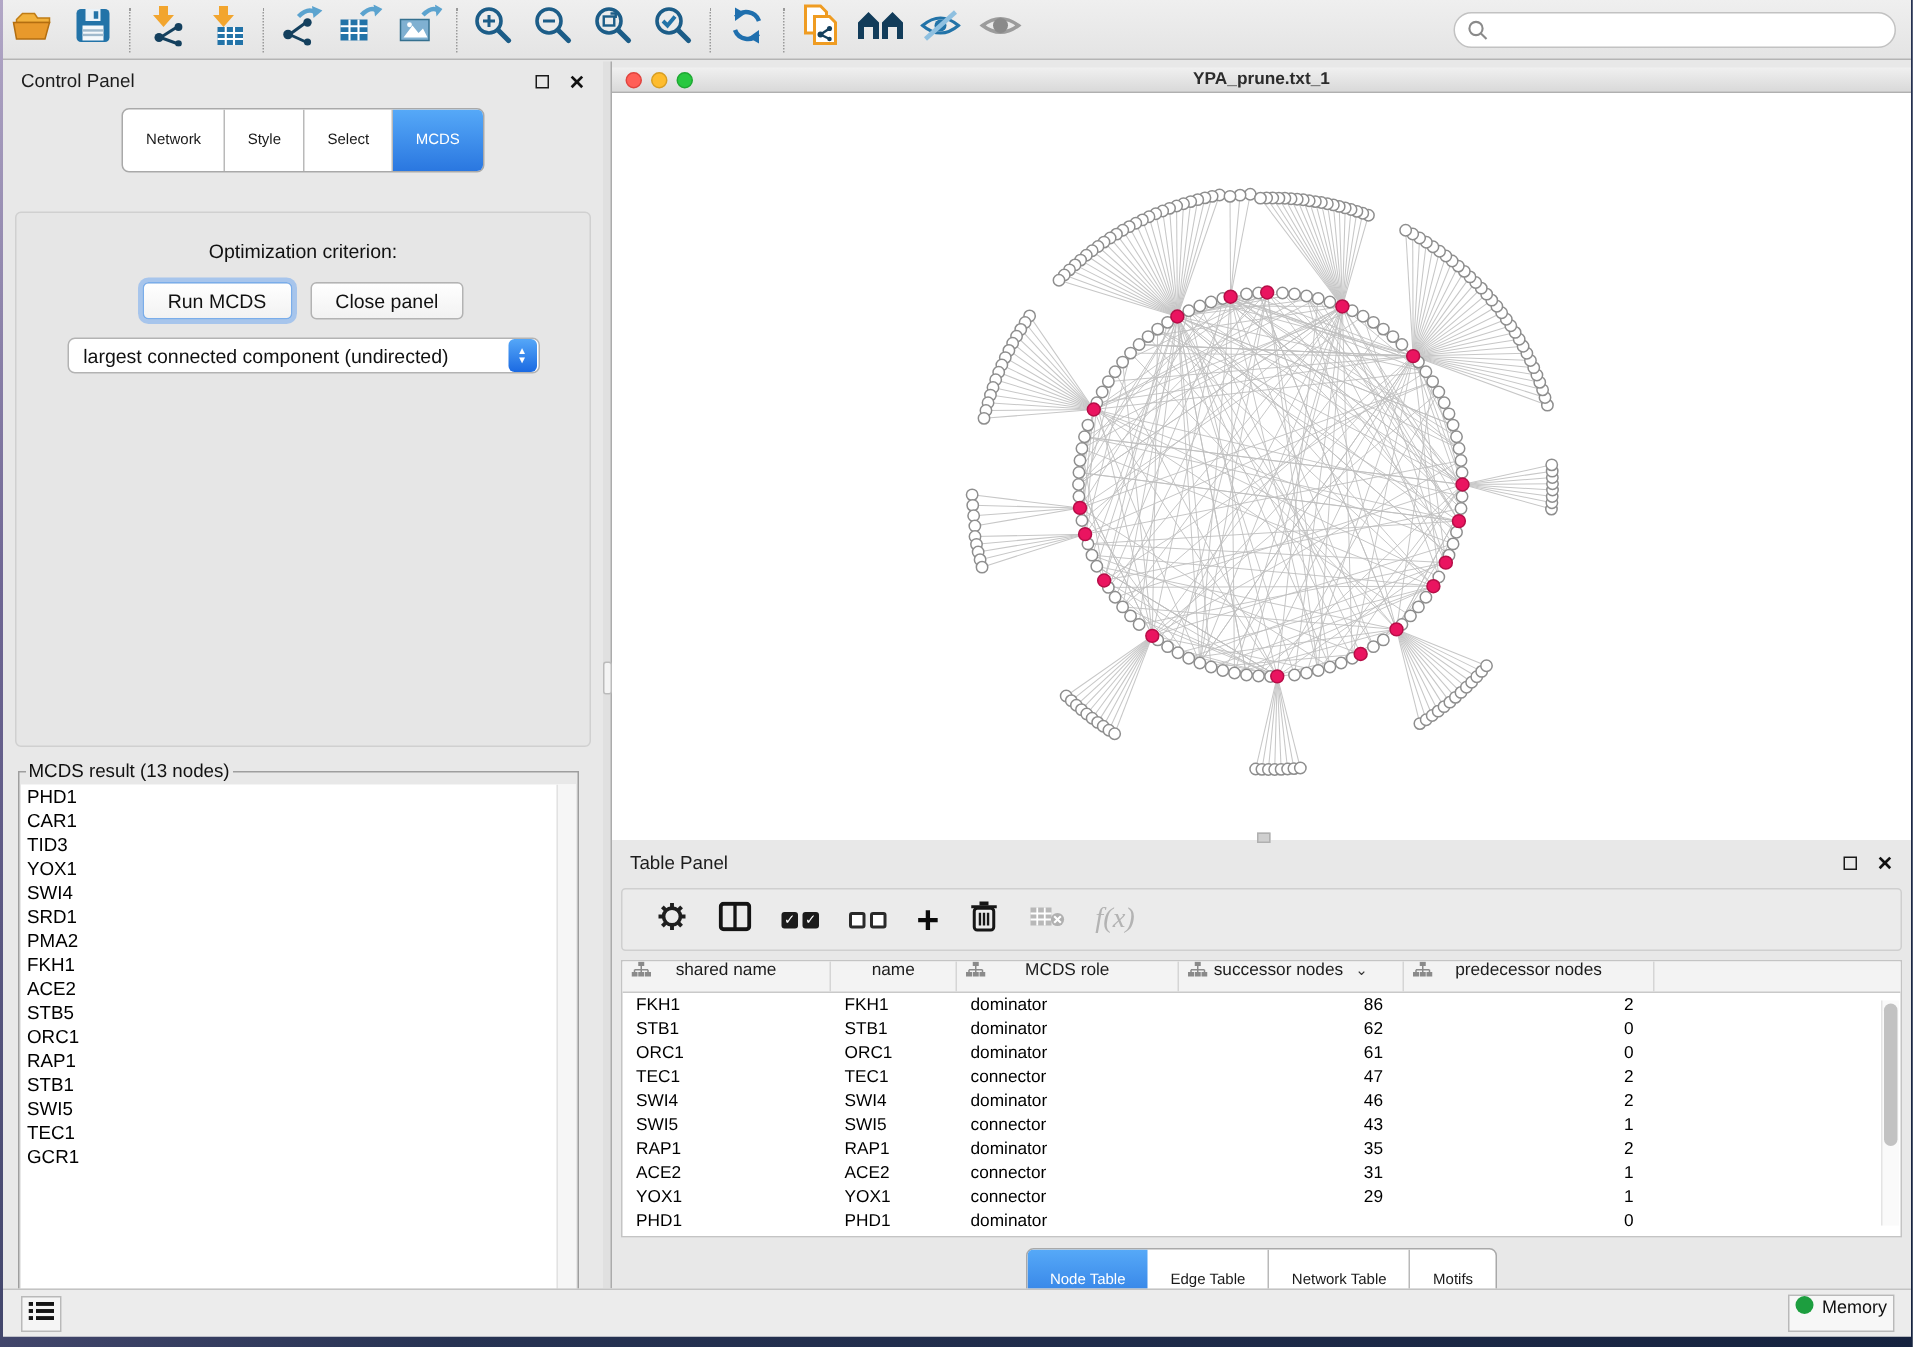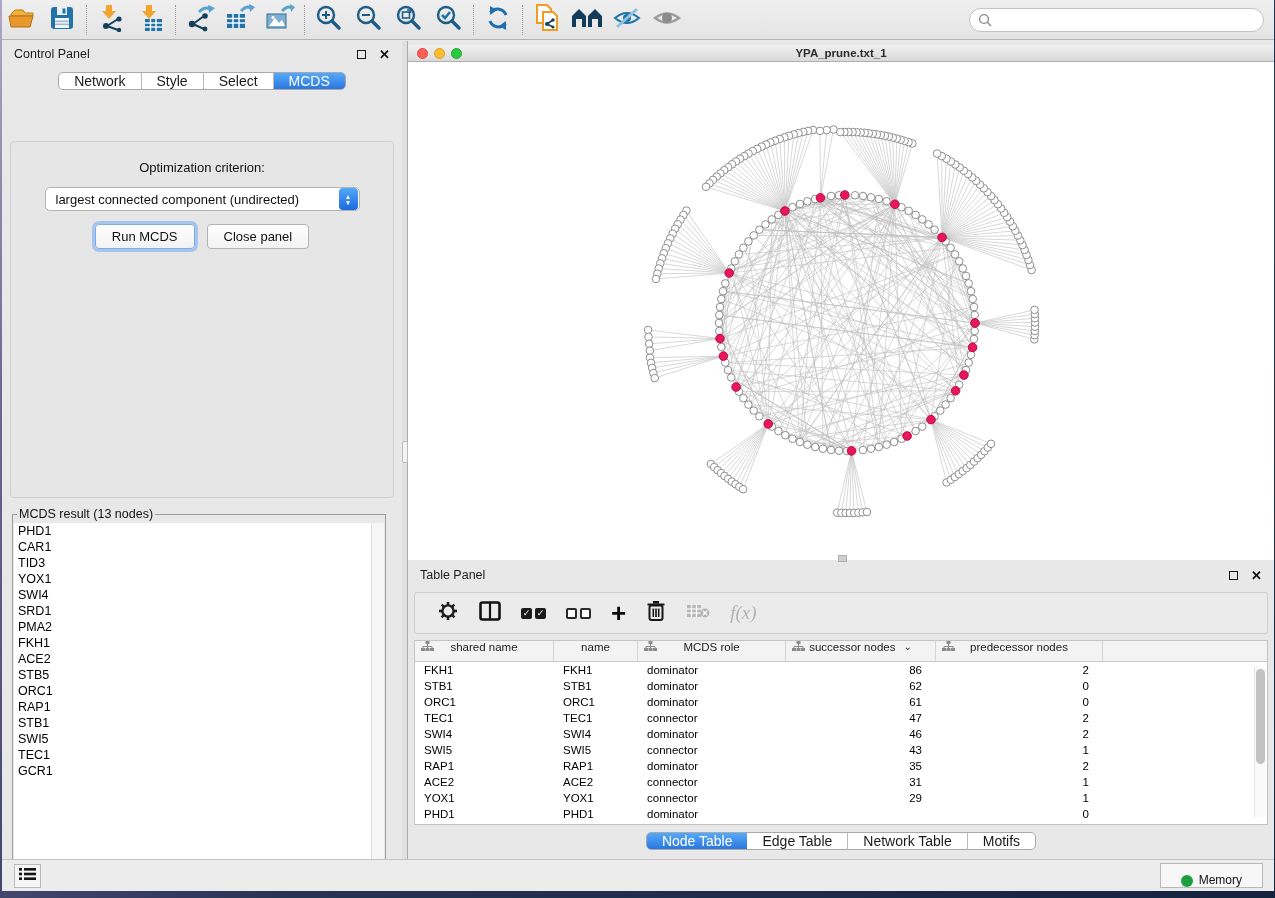--- a/index.html
+++ b/index.html
@@ -22,21 +22,21 @@
 
   
   #control-panel { position:absolute; left:0; top:41px; width:400px; bottom:32px; background:#e8e8e8; }
   .panel-head { height:26px; display:flex; align-items:center; padding:0 12px; }
   .panel-title { font-size:12.5px; color:#1c1c1c; }
   .panel-head .spacer { flex:1; }
   .float-box { width:9px; height:9px; border:1.5px solid #1a1a1a; margin-right:13px; }
   .close-x { font-size:13px; font-weight:bold; color:#111; line-height:1; }
 
   .seg { display:flex; background:#fff; border:1px solid #a9a9a9; border-radius:5px; overflow:hidden; }
-  .seg-btn { font-size:14px; color:#1a1a1a; padding:0 15px; border-right:1px solid #b9b9b9; }
+  .seg-btn { font-size:10px; color:#1a1a1a; padding:15px 15px; border-right:1px solid #b9b9b9; }
   .seg-btn:last-child { border-right:none; }
   .seg-btn.sel { background:linear-gradient(#56a9f8,#2a77e0); color:#fff; border-right:none; }
   #control-tabs-row { display:flex; justify-content:center; margin-top:5px; }
 
   #mcds-panel { position:absolute; left:8px; right:8px; top:100px; height:357px;
     background:#e6e6e6; border:1px solid #d0d0d0; border-radius:4px; }
   #opt-label { text-align:center; font-size:13px; color:#111; margin-top:18px; }
   #criterion-select { margin:12px auto 0; width:315px; height:24px; background:#fff;
     border:1px solid #b3b3b3; border-radius:5px; display:flex; align-items:center; }
   #criterion-value { flex:1; font-size:13px; color:#111; padding-left:10px; white-space:nowrap; }
@@ -101,21 +101,21 @@
   #table-vscroll { position:absolute; right:1px; top:26px; width:12px; height:150px; background:#fafafa; border-left:1px solid #e4e4e4; }
   #table-vscroll .thumb { position:absolute; left:1px; right:1px; top:2px; height:95px; background:#c2c2c2; border-radius:6px; }
 
   #table-tabs-row { position:absolute; left:0; right:0; top:270px; display:flex; justify-content:center; }
 
   
   #status-bar { position:absolute; left:0; right:0; bottom:0; height:32px; background:#ececec; border-top:1px solid #c3c3c3; }
   #list-btn { position:absolute; left:12px; top:4px; width:27px; height:24px; background:#f5f5f5;
     border:1px solid #b9b9b9; display:flex; align-items:center; justify-content:center; }
   #memory-btn { position:absolute; right:11px; top:3px; height:25px; background:#f7f7f7;
-    border:1px solid #b9b9b9; display:flex; align-items:flex-end; gap:6px; padding:0 20px; font-size:12px; color:#111; }
+    border:1px solid #b9b9b9; display:flex; align-items:flex-start; gap:6px; padding:0 4px; font-size:12px; color:#111; }
   #memory-dot { width:12px; height:12px; border-radius:50%; background:#1d9e3f; }
 </style>
 </head>
 <body>
 
 <div id="app">
 
   <div id="toolbar">
     <div class="tbtn">
         <span><svg width="28" height="26" viewBox="0 0 28 26">
@@ -286,30 +286,30 @@
     <div id="control-tabs-row">
       <div class="seg">
           <div class="seg-btn">Network</div>
           <div class="seg-btn">Style</div>
           <div class="seg-btn">Select</div>
           <div class="seg-btn sel">MCDS</div>
         </div>
     </div>
     <div id="mcds-panel">
       <div id="opt-label">Optimization criterion:</div>
+      <div id="mcds-buttons">
+        <div class="push-btn focused">Run MCDS</div>
+        <div class="push-btn">Close panel</div>
+      </div>
       <div id="criterion-select">
         <span id="criterion-value">largest connected component (undirected)</span>
         <span id="criterion-stepper">
             <span>▲</span>
             <span>▼</span>
           </span>
-      </div>
-      <div id="mcds-buttons">
-        <div class="push-btn focused">Run MCDS</div>
-        <div class="push-btn">Close panel</div>
       </div>
     </div>
     <fieldset id="mcds-result">
       <legend>MCDS result (13 nodes)</legend>
       <div id="mcds-result-inner">
         <div>
             <div class="mcds-item">PHD1</div>
             <div class="mcds-item">CAR1</div>
             <div class="mcds-item">TID3</div>
             <div class="mcds-item">YOX1</div>

